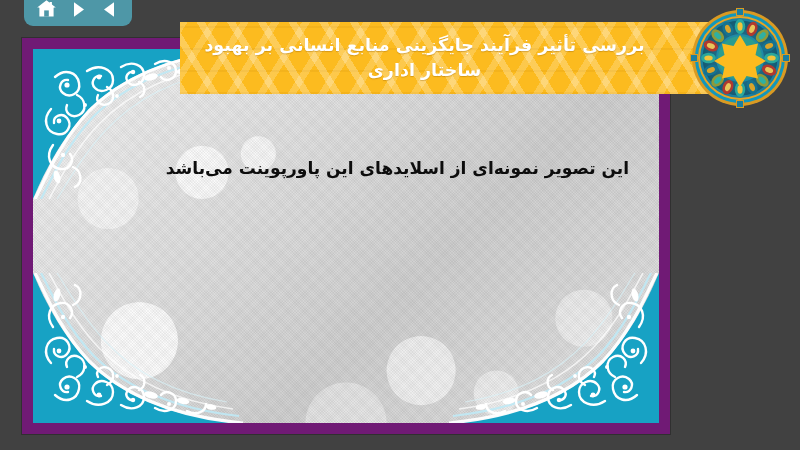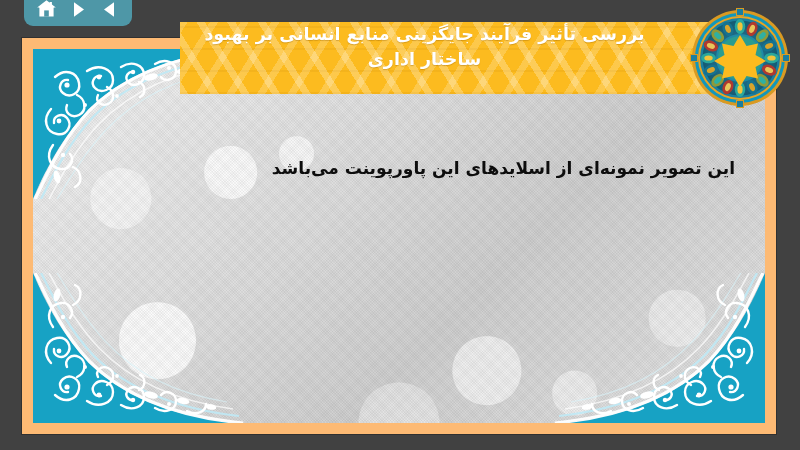--- a/index.html
+++ b/index.html
@@ -36,22 +36,22 @@
     width:26px; height:24px;
     display:flex; align-items:center; justify-content:center;
     cursor:pointer;
   }
   .nav-btn svg { display:block; }
 
   
   .slide {
     position:absolute;
     left:22px; top:38px;
-    width:754px; height:396px;
-    background:#fdba74;
+    width:648px; height:396px;
+    background:#701a75;
     overflow:hidden;
     box-shadow:0 0 0 1px rgba(0,0,0,.25);
   }
 
   
   .paper {
     position:absolute;
     left:11px; top:11px; right:11px; bottom:11px;
     background:
       radial-gradient(circle at 17% 78%, rgba(255,255,255,.85) 0 38px, rgba(255,255,255,0) 39px),
@@ -99,21 +99,21 @@
   .title-arrow {
     width:46px;
     background:#17a2c4;
     clip-path:polygon(100% 0, 100% 100%, 0 100%, 45% 50%, 0 0);
   }
   .title-band {
     position:relative;
     width:545px;
     background:#fcbb1f;
     display:flex;
-    align-items:flex-start;
+    align-items:center;
     justify-content:center;
     overflow:hidden;
   }
   
   .title-band::before {
     content:"";
     position:absolute; inset:0;
     background-image:
       repeating-linear-gradient(58deg,
         rgba(255,255,255,.26) 0 7px,

